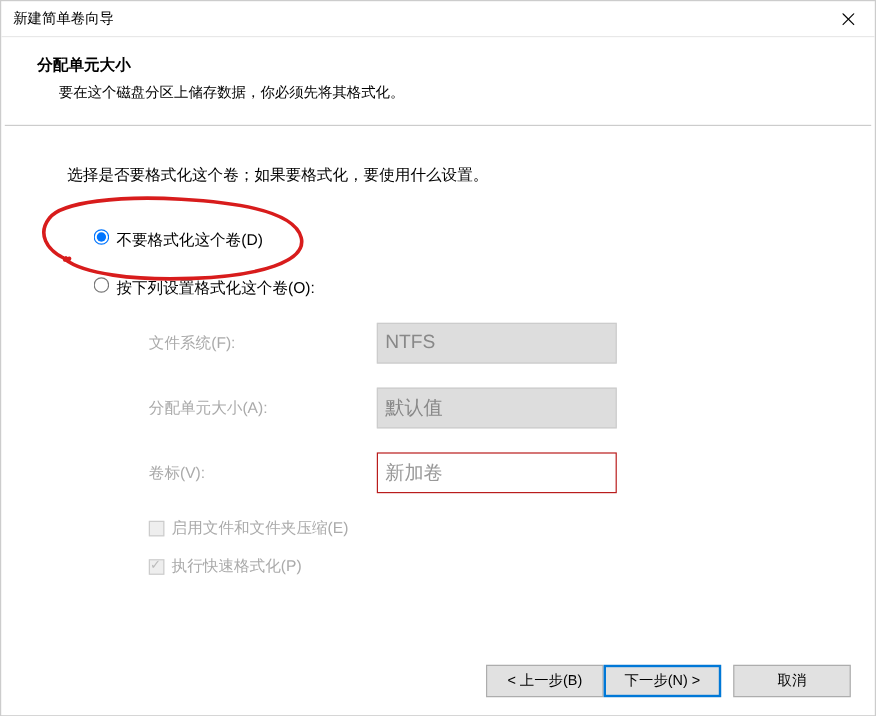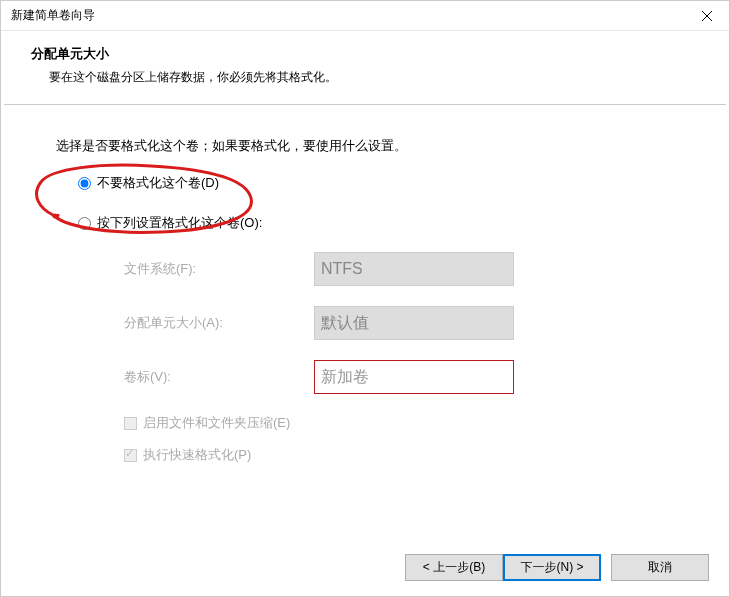--- a/index.html
+++ b/index.html
@@ -53,25 +53,25 @@
       background: #ccc;
       margin: 0 3px;
     }
     .content {
       padding: 32px 50px 0 55px;
       position: relative;
     }
     .instruction {
       font-size: 13px;
       color: #000;
-      margin-bottom: 19px;
+      margin-bottom: 36px;
     }
     .radio-row {
       display: flex;
-      align-items: center;
+      align-items: flex-start;
       margin-left: 22px;
       margin-bottom: 22px;
       font-size: 13px;
     }
     .radio-row input[type="radio"] {
       margin-right: 6px;
       width: 13px;
       height: 13px;
     }
     .form-grid {

